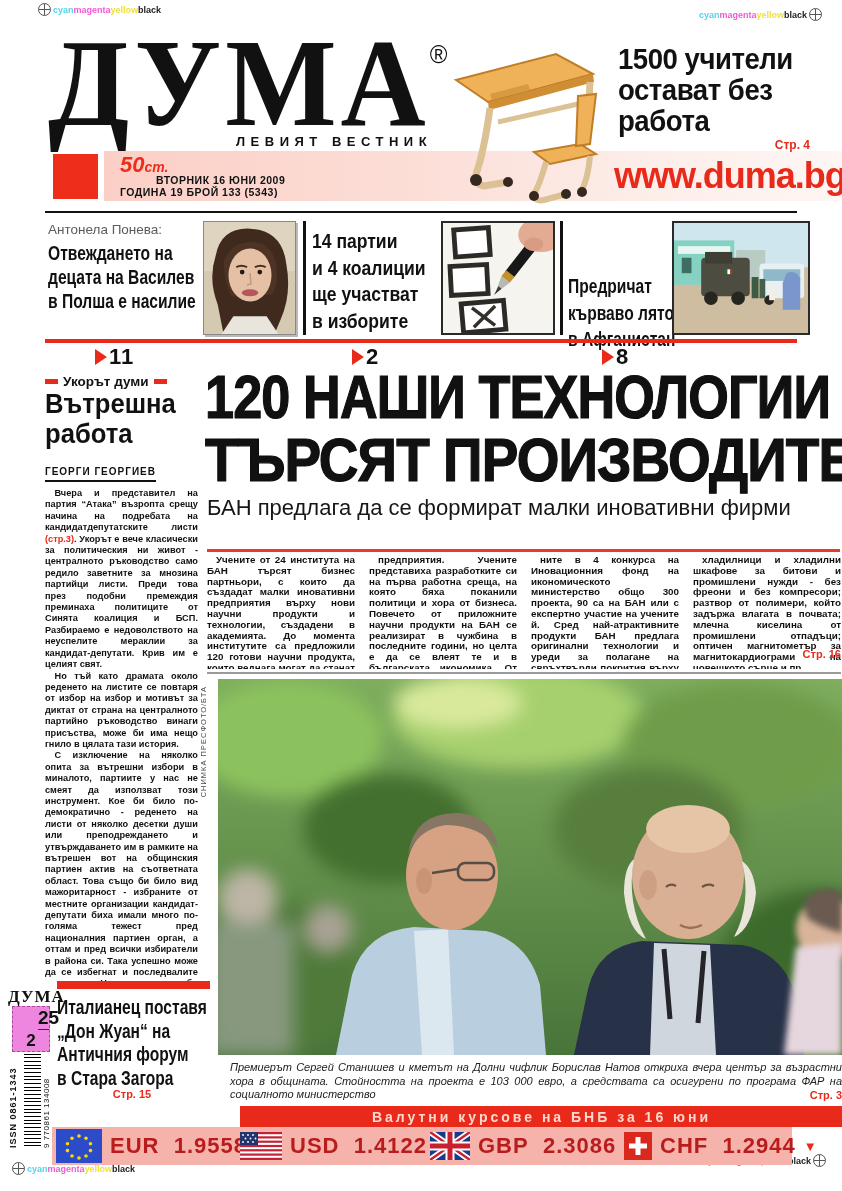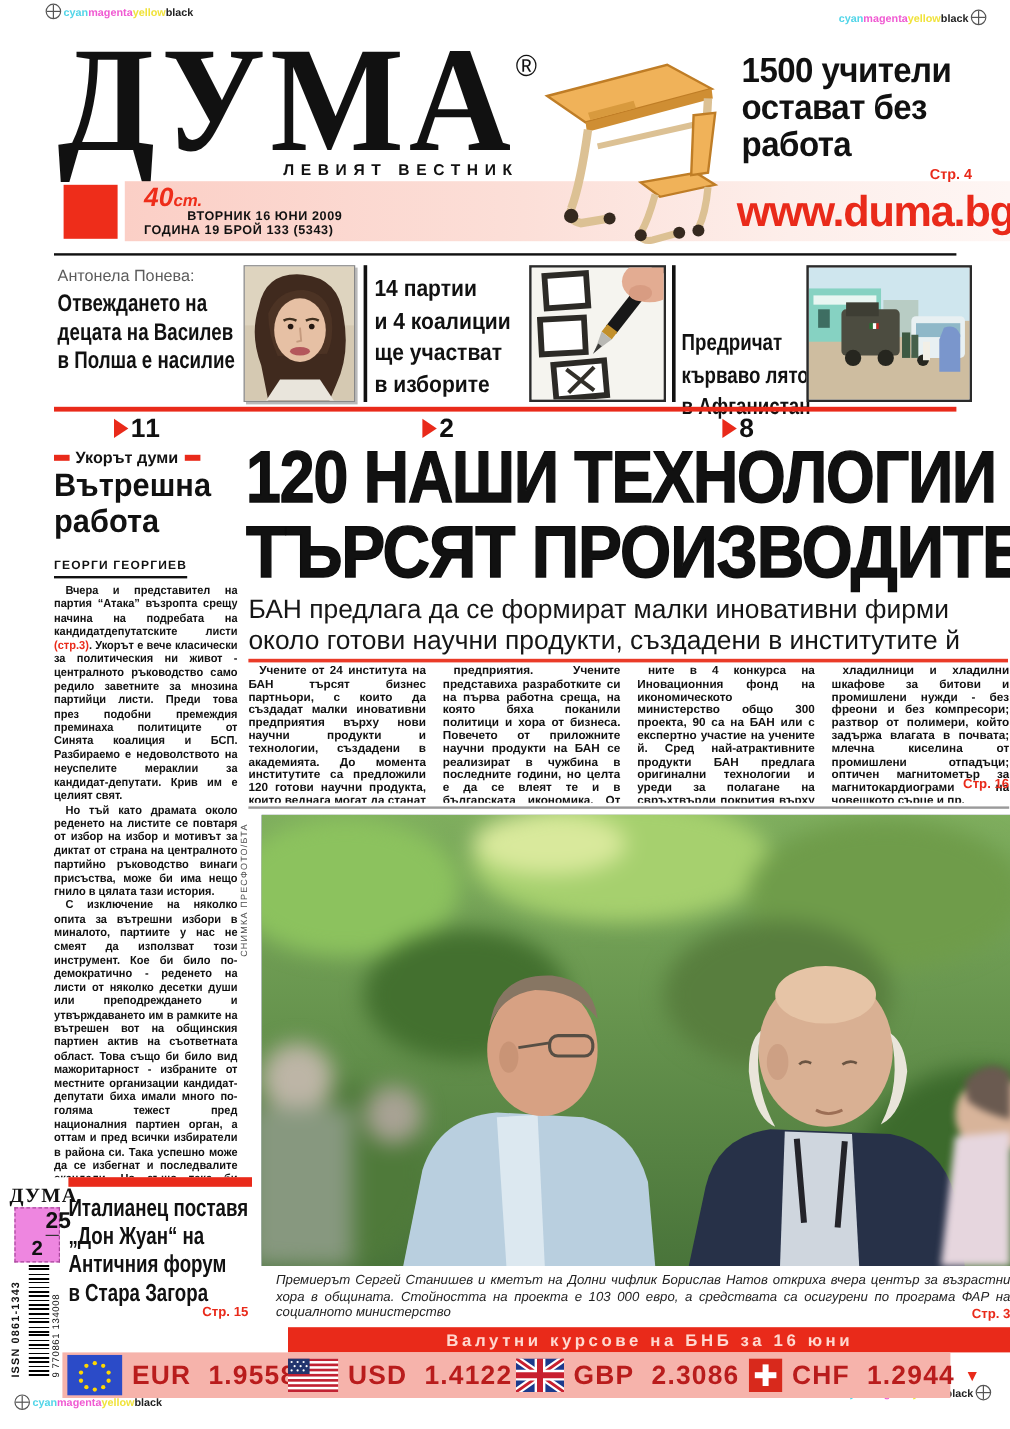--- a/index.html
+++ b/index.html
@@ -105,21 +105,21 @@
   .coupon .n1 { font-size:19px; font-weight:bold; line-height:22px; border-bottom:1px solid #333;margin-left:25px; }
   .coupon .n2 { font-size:17px; font-weight:bold; line-height:22px; }
   .issn-txt { left:8px; top:1056px; height:92px; writing-mode:vertical-rl; transform:rotate(180deg);
     font-size:9px; font-weight:bold; letter-spacing:1px; }
   .barcode { left:24px; top:1054px; width:17px; height:94px; background:
     repeating-linear-gradient(180deg,#000 0 1.5px,#fff 1.5px 3px,#000 3px 4.5px,#fff 4.5px 7.5px,#000 7.5px 8.5px,#fff 8.5px 11px); }
   .bc-num { left:42px; top:1054px; height:94px; writing-mode:vertical-rl; transform:rotate(180deg);
     font-size:8px; letter-spacing:0.5px; }
   .bl-h { left:57px; top:995px; font-size:20.5px; font-weight:bold; line-height:23.5px; }
   .bl-h .sq { transform:scaleX(.76); }
-  .bl-pageref { left:57px; top:1088px; width:150px; text-align:right;
+  .bl-pageref { left:57px; top:1088px; width:150px; text-align:center;
     color:#e92a1a; font-weight:bold; font-size:11px; }
 
   
   .cur-title { left:240px; top:1106px; width:603px; height:21px; background:#e92a1a;
     color:#ffd8cf; font-weight:bold; font-size:14px; letter-spacing:3px;
     display:flex; align-items:center; justify-content:center; }
   .cur-row { left:52px; top:1127px; width:740px; height:38px; background:#f6b3ab; }
   .rate { position:absolute; top:0; height:38px; display:flex; align-items:center; gap:8px; }
   .r1 { left:4px; } .r2 { left:188px; } .r3 { left:378px; } .r4 { left:572px; }
   .rate .txt { font-weight:bold; font-size:22px; letter-spacing:1px; color:#b91c1c; }
@@ -145,21 +145,21 @@
   </div>
   <div class="reg" style="right:16px; bottom:24px;">
     <span><span class="w w-c">cyan</span><span class="w w-m">magenta</span><span class="w w-y">yellow</span><span class="w w-k">black</span></span>
     <span class="circ"></span>
   </div>
 
   <div class="abs logo"><span>ДУМА</span><sup>®</sup></div>
   <div class="abs tagline">ЛЕВИЯТ ВЕСТНИК</div>
   <div class="abs red-square"></div>
   <div class="abs pink-band"></div>
-  <div class="abs price"><span>40</span><span class="unit">ст.</span></div>
+  <div class="abs price"><span>50</span><span class="unit">ст.</span></div>
   <div class="abs dateline">ВТОРНИК 16 ЮНИ 2009</div>
   <div class="abs issueline">ГОДИНА 19 БРОЙ 133 (5343)</div>
   <div class="abs website">www.duma.bg</div>
 
   <svg class="abs desk-art" viewBox="0 0 190 172">
     <polygon points="18,48 118,22 155,42 50,70" fill="#f0b259" stroke="#bf7d26" stroke-width="2"></polygon>
     <polygon points="50,70 155,42 156,50 51,78" fill="#cf8e33"></polygon>
     <polygon points="52,62 90,52 92,58 54,68" fill="#d89a3e"></polygon>
     <path d="M52 76 Q46 120 38 142" stroke="#dcc194" stroke-width="7" fill="none"></path>
     <path d="M38 142 Q36 152 46 154 L70 150" stroke="#dcc194" stroke-width="7" fill="none"></path>
@@ -287,21 +287,20 @@
     <p>Но тъй като драмата около реденето на листите се повтаря от избор на избор и мотивът за диктат от страна на централното партийно ръководство винаги присъства, може би има нещо гнило в цялата тази история.</p>
     <p>С изключение на няколко опита за вътрешни избори в миналото, партиите у нас не смеят да използват този инструмент. Кое би било по-демократично - реденето на листи от няколко десетки души или преподреждането и утвърждаването им в рамките на вътрешен вот на общинския партиен актив на съответната област. Това също би било вид мажоритарност - избраните от местните организации кандидат-депутати биха имали много по-голяма тежест пред националния партиен орган, а оттам и пред всички избиратели в района си. Така успешно може да се избегнат и последвалите скандали. Но също така би изчезнала и необходимостта от вътрешни зависимости и приятелски връзки в рамките на партийните организации. Което явно е причината горната система да не се случва.</p>
   </div>
 
   <div class="abs main-h">
     <span class="sq l1">120 НАШИ ТЕХНОЛОГИИ</span>
     <span class="sq l2">ТЪРСЯТ ПРОИЗВОДИТЕЛ</span>
   </div>
   <div class="abs subhead">
     <span class="sq">БАН предлага да се формират малки иновативни фирми</span>
-    <span class="sq">около готови научни продукти, създадени в институтите й</span>
   </div>
   <div class="abs rule-red2"></div>
   <div class="abs col col1">
       <p>Учените от 24 института на БАН търсят бизнес партньори, с които да създадат малки иновативни предприятия върху нови научни продукти и технологии, създадени в академията. До момента институтите са предложили 120 готови научни продукта, които веднага могат да станат основа на печеливши</p>
     </div>
   <div class="abs col col2">
       <p>предприятия. Учените представиха разработките си на първа работна среща, на която бяха поканили политици и хора от бизнеса. Повечето от приложните научни продукти на БАН се реализират в чужбина в последните години, но целта е да се влеят те и в българската икономика. От финансира-</p>
     </div>
   <div class="abs col col3">
       <p>ните в 4 конкурса на Иновационния фонд на икономическото министерство общо 300 проекта, 90 са на БАН или с експертно участие на учените й. Сред най-атрактивните продукти БАН предлага оригинални технологии и уреди за полагане на свръхтвърди покрития върху различни материали и детайли; различни</p>

